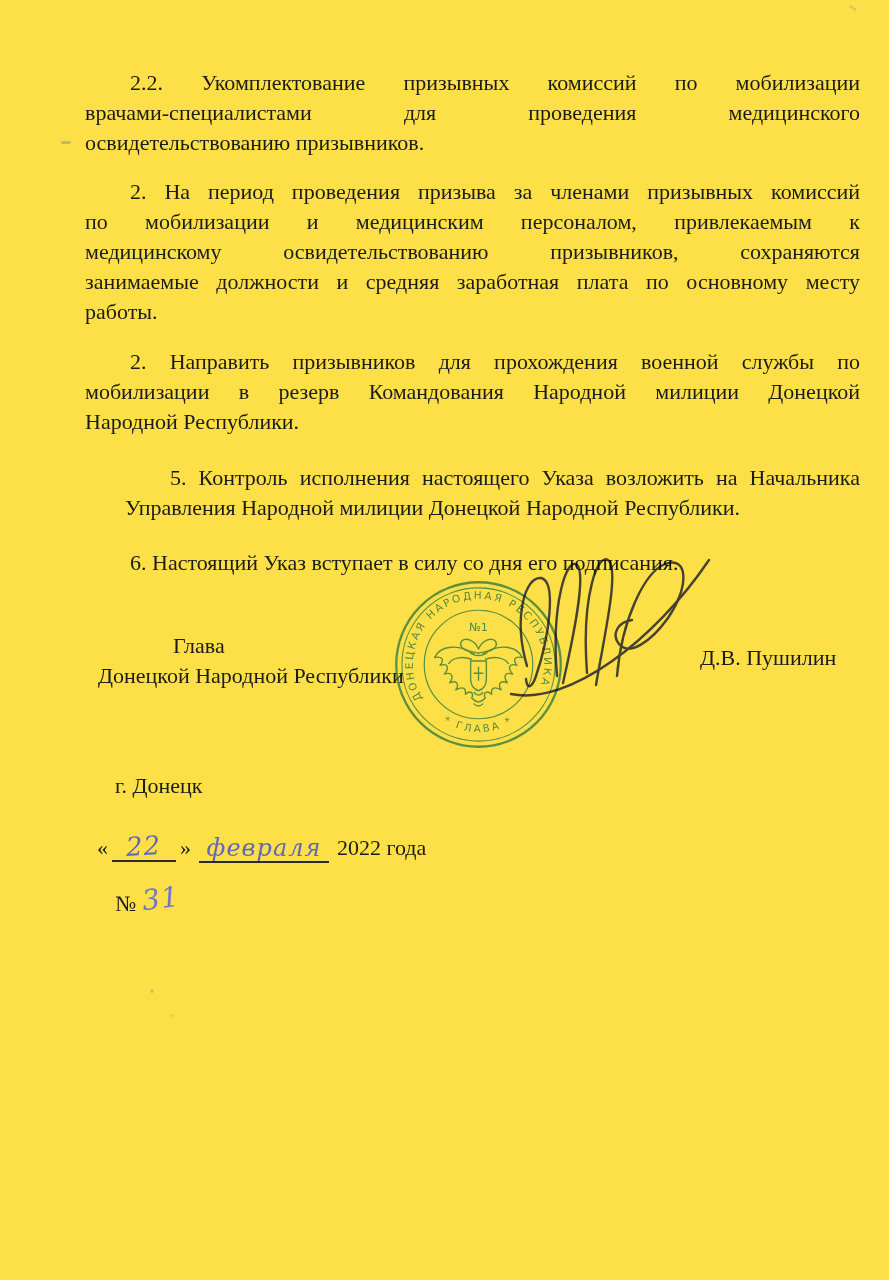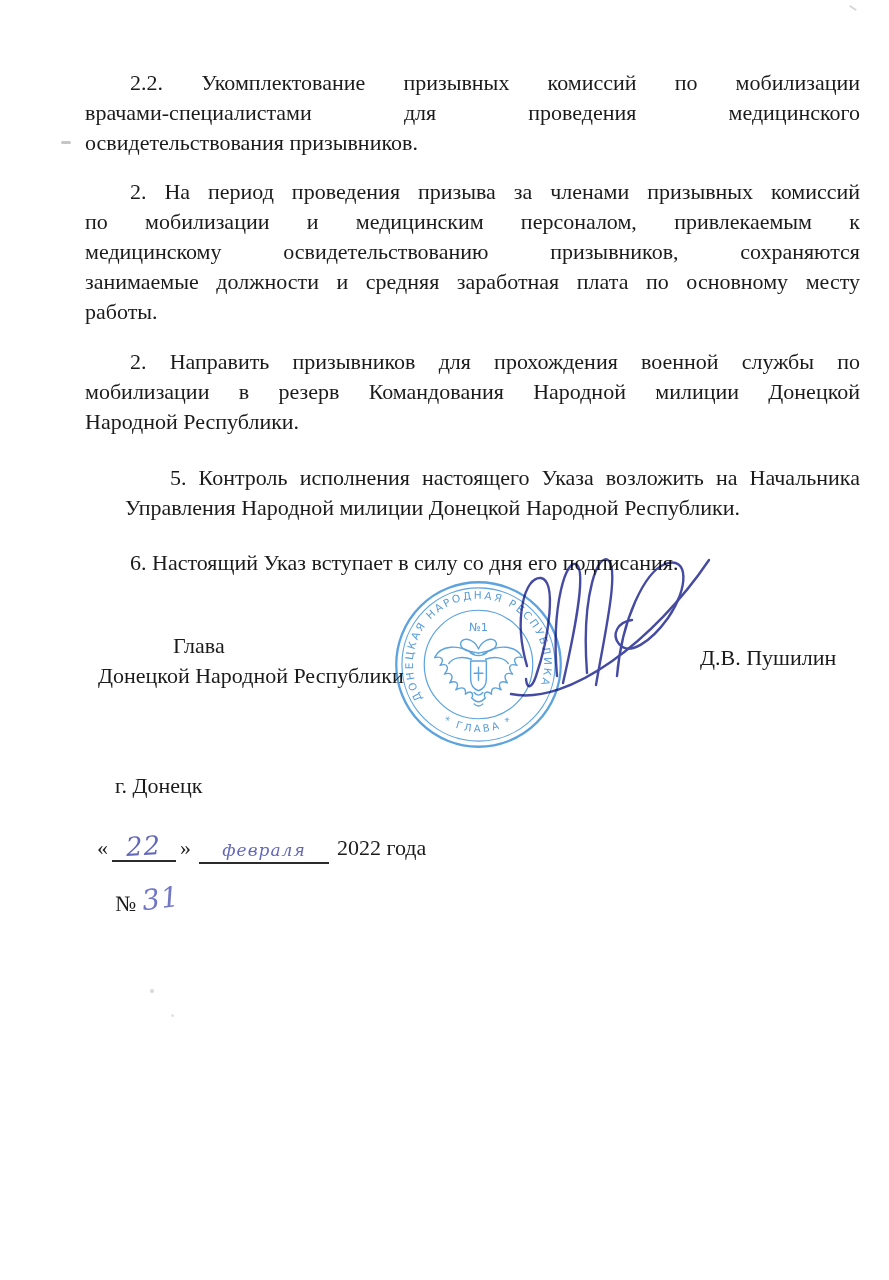--- a/index.html
+++ b/index.html
@@ -1,19 +1,19 @@
 <!DOCTYPE html>
 <html><head>
 <meta charset="utf-8">
 <style>
   html,body{margin:0;padding:0;background:#e9e9e9;}
   .page{
     position:relative;
     width:889px;height:1280px;
-    background:#ffffff;
+    background:#fde047;
     font-family:"Liberation Serif","DejaVu Serif",serif;
     color:#1b1b1b;
     overflow:hidden;
     margin:0 auto;
   }
   .body-text{
     position:absolute;left:85px;top:68px;width:775px;
     font-size:22px;line-height:30px;
   }
   .para{margin:0;}
@@ -35,21 +35,21 @@
     display:inline-block;border-bottom:2px solid #2b2b2b;
     text-align:center;vertical-align:baseline;height:27px;
   }
   .blank.day{width:64px;margin:0 4px;}
   .blank.month{width:130px;margin:0 6px 0 8px;}
   .hand{
     font-family:"DejaVu Serif",serif;font-style:italic;
     color:#6267bb;letter-spacing:1px;
   }
   .hand.day-val{font-size:26px;display:inline-block;transform:rotate(-3deg);}
-  .hand.month-val{font-size:17px;display:inline-block;transform:translateY(1px);}
+  .hand.month-val{font-size:24px;display:inline-block;transform:translateY(1px);}
   .year{margin-left:2px;}
   .footer-number{position:absolute;left:115px;top:891px;}
   .hand.number-val{
     position:absolute;left:142px;top:882px;font-size:28px;
     transform:rotate(-7deg);color:#7277c4;
   }
   .artifact{position:absolute;background:#8d8d8d;}
   .a1{left:61px;top:141px;width:10px;height:3px;opacity:.5;border-radius:2px;}
   .a2{left:849px;top:7px;width:8px;height:2px;opacity:.35;transform:rotate(35deg);}
   .a3{left:150px;top:989px;width:4px;height:4px;opacity:.35;border-radius:50%;}
@@ -63,21 +63,21 @@
 
   <div class="artifact a1"></div>
   <div class="artifact a2"></div>
   <div class="artifact a3"></div>
   <div class="artifact a4"></div>
 
   <div class="body-text">
     <div class="para">
       <div class="line j indent">2.2. Укомплектование призывных комиссий по мобилизации</div>
       <div class="line j">врачами-специалистами для проведения медицинского</div>
-      <div class="line">освидетельствования призывников.</div>
+      <div class="line">освидетельствованию призывников.</div>
     </div>
     <div class="para g19">
       <div class="line j indent">2. На период проведения призыва за членами призывных комиссий</div>
       <div class="line j">по мобилизации и медицинским персоналом, привлекаемым к</div>
       <div class="line j">медицинскому освидетельствованию призывников, сохраняются</div>
       <div class="line j">занимаемые должности и средняя заработная плата по основному месту</div>
       <div class="line">работы.</div>
     </div>
     <div class="para g20">
       <div class="line j indent">2. Направить призывников для прохождения военной службы по</div>

